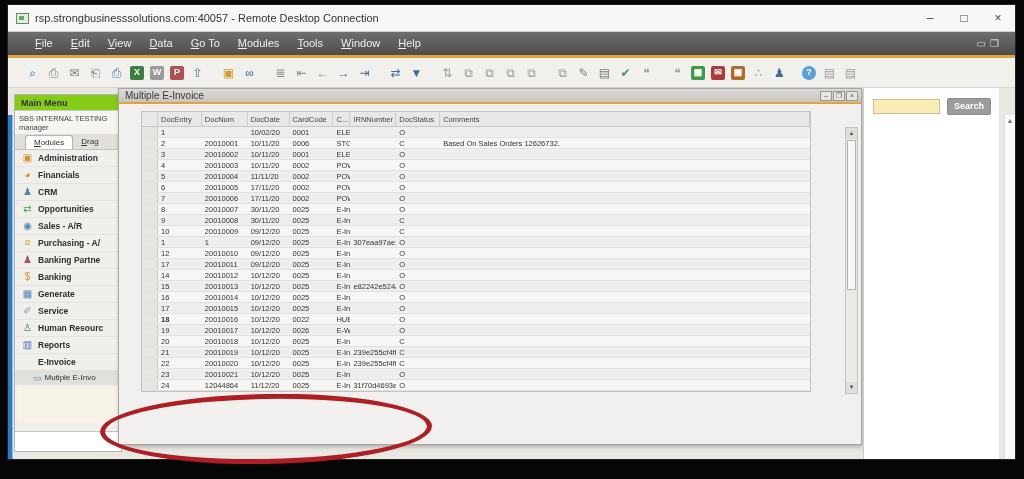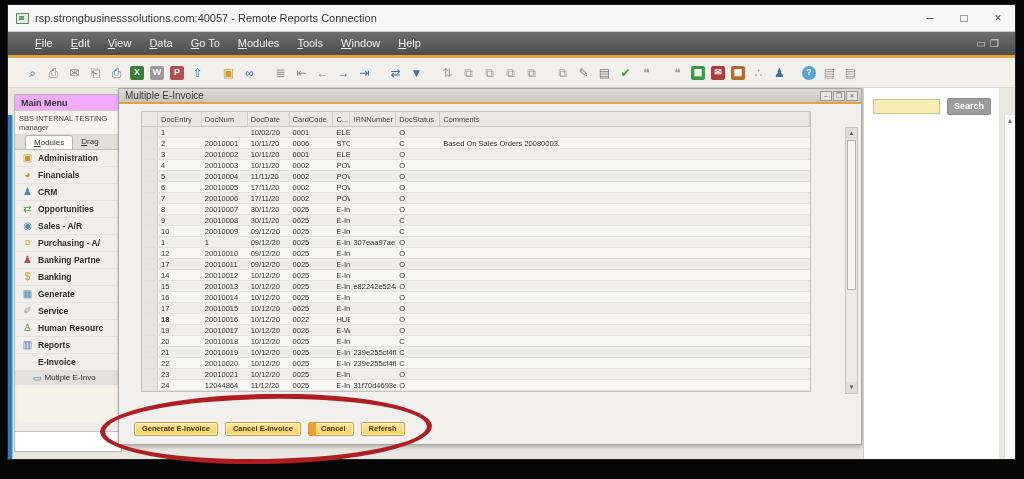--- a/index.html
+++ b/index.html
@@ -32,21 +32,21 @@
   .tb-gap { margin-left:12px !important; }
 
   
   .workspace { position:relative; height:371px; background:#e9e7e2; }
   .blue-stripe { position:absolute; left:0; top:27px; bottom:0; width:5px; background:#2e7cc0; border-right:1px solid #8fc0e8; z-index:5; }
   .right-scroll-strip { position:absolute; right:0; top:27px; bottom:0; width:11px; background:#fafafa; border-left:1px solid #ddd; z-index:6; text-align:center; }
   .right-scroll-strip span { font-size:7px; color:#777; display:block; margin-top:2px; }
 
   
   .sidebar { position:absolute; left:6px; top:6px; width:108px; height:358px; background:#f1efec; border:1px solid #b8b5b0; font-size:9px; }
-  .sb-header { height:16px; background:#f0abfc; border-bottom:1px solid #cfccc7; font-weight:bold; color:#333; line-height:16px; padding-left:6px; font-size:9px; }
+  .sb-header { height:16px; background:#84cc16; border-bottom:1px solid #cfccc7; font-weight:bold; color:#333; line-height:16px; padding-left:6px; font-size:9px; }
   .sb-info { padding:3px 0 2px 4px; background:#f6f4f1; border-bottom:1px solid #dedbd6; }
   .sb-company { font-size:7.5px; color:#444; }
   .sb-user { font-size:7.5px; color:#444; }
   .sb-tabs { height:15px; display:flex; background:#e2dfda; border-bottom:1px solid #c5c2bd; }
   .sb-tab { font-size:8px; color:#333; padding:0 8px; line-height:14px; }
   .sb-tab u { text-decoration:underline; }
   .sb-tab.active { background:#fdfdfb; border:1px solid #b8b5b0; border-bottom:none; border-radius:3px 3px 0 0; margin-left:10px; }
   .sb-tab.clipped { overflow:hidden; white-space:nowrap; flex:1; }
   .sb-item { height:17px; display:flex; align-items:center; padding-left:5px; border-bottom:1px solid #e6e3de; }
   .sb-item .ic { width:15px; font-size:10px; line-height:1; text-align:center; margin-right:3px; }
@@ -96,21 +96,21 @@
   .annotation-ellipse { position:absolute; left:100px; top:394px; width:332px; height:70px; border:5px solid #ae1e22; border-radius:50%; z-index:50; transform:rotate(-1deg); }
 </style>
 </head>
 <body>
 
 <div class="screen">
   <div class="rdp-window">
 
     <div class="rdp-titlebar">
       <span class="rdp-icon"></span>
-      <span class="rdp-title">rsp.strongbusinesssolutions.com:40057 - Remote Reports Connection</span>
+      <span class="rdp-title">rsp.strongbusinesssolutions.com:40057 - Remote Desktop Connection</span>
       <span class="rdp-controls">
         <span class="rdp-ctl">–</span>
         <span class="rdp-ctl">□</span>
         <span class="rdp-ctl">×</span>
       </span>
     </div>
 
     <div class="menubar" id="menubar">
       <span class="menu-item"><u>F</u>ile</span>
         <span class="menu-item"><u>E</u>dit</span>
@@ -277,21 +277,21 @@
                 </div>
                 <div class="g-row">
                   <span class="gc sel" style="width: 16px;"></span>
                   <span class="gc" style="width: 44px;">2</span>
                   <span class="gc" style="width: 46px;">20010001</span>
                   <span class="gc" style="width: 42px;">10/11/20</span>
                   <span class="gc" style="width: 44px;">0006</span>
                   <span class="gc" style="width: 17px;">STOR</span>
                   <span class="gc" style="width: 46px;"></span>
                   <span class="gc" style="width: 44px;">C</span>
-                  <span class="gc" style="width: 371px;">Based On Sales Orders 20080003.</span>
+                  <span class="gc" style="width: 371px;">Based On Sales Orders 12626732.</span>
                 </div>
                 <div class="g-row">
                   <span class="gc sel" style="width: 16px;"></span>
                   <span class="gc" style="width: 44px;">3</span>
                   <span class="gc" style="width: 46px;">20010002</span>
                   <span class="gc" style="width: 42px;">10/11/20</span>
                   <span class="gc" style="width: 44px;">0001</span>
                   <span class="gc" style="width: 17px;">ELEC</span>
                   <span class="gc" style="width: 46px;"></span>
                   <span class="gc" style="width: 44px;">O</span>
@@ -528,26 +528,20 @@
                   <span class="gc" style="width: 44px;">O</span>
                   <span class="gc" style="width: 371px;"></span>
                 </div>
               </div>
           </div>
           <div class="v-scroll">
             <div class="arr">▲</div>
             <div class="v-thumb"></div>
             <div class="arr down">▼</div>
           </div>
-          <div class="btn-row" id="btn-row">
-              <button class="sap-btn">Generate E-Invoice</button>
-              <button class="sap-btn">Cancel E-Invoice</button>
-              <button class="sap-btn active">Cancel</button>
-              <button class="sap-btn">Refersh</button>
-            </div>
         </div>
       </div>
 
       <div class="search-panel">
         <input class="search-input" value="" style="">
         <div class="search-btn">Search</div>
       </div>
 
       <div class="right-scroll-strip">
           <span>▲</span>

